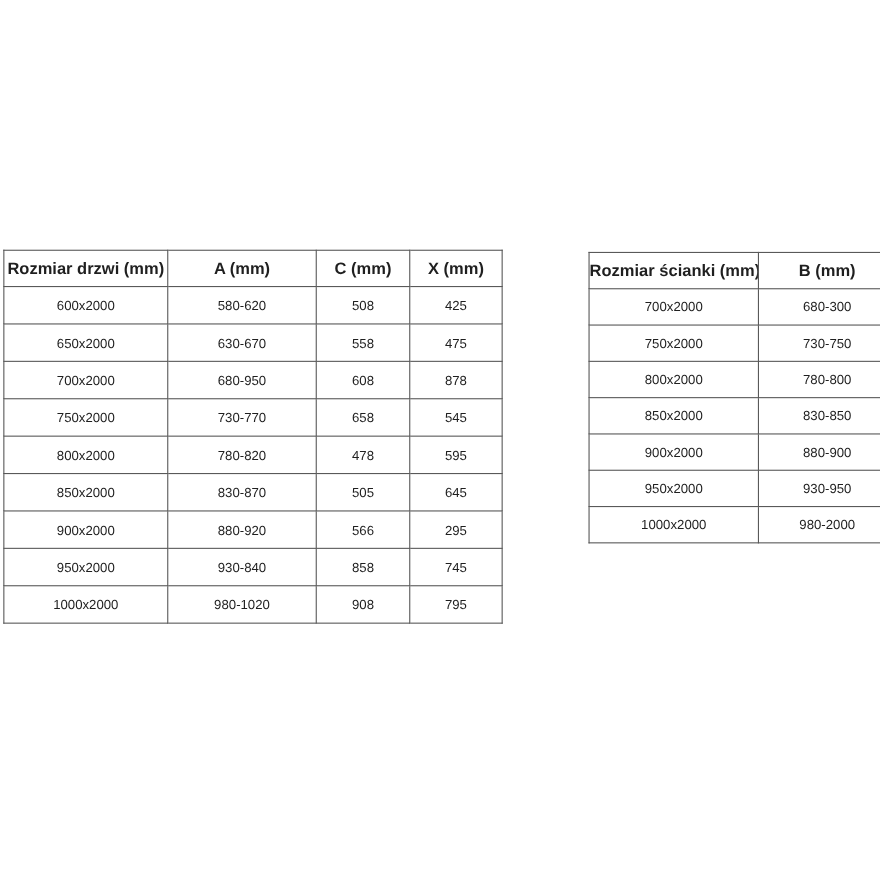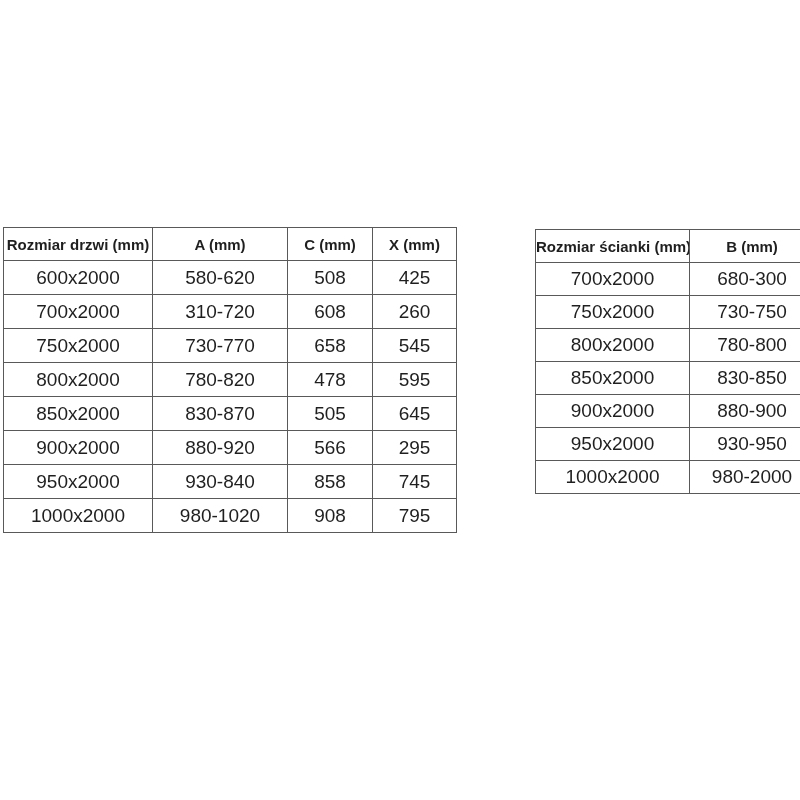--- a/index.html
+++ b/index.html
@@ -33,21 +33,21 @@
     overflow: hidden;
     white-space: nowrap;
   }
   table.spec-table th {
     font-weight: bold;
     font-size: 15px;
     height: 32px;
   }
   table.spec-table td {
     font-weight: normal;
-    font-size: 19px;
+    font-size: 12px;
   }
   #doors-table {
     left: 3px;
     top: 227px;
     width: 453px;
   }
   #doors-table td { height: 33px; }
   #walls-table {
     left: 535px;
     top: 229px;
@@ -77,24 +77,30 @@
       </tr>
     </thead>
     <tbody>
         <tr>
           <td>600x2000</td>
           <td>580-620</td>
           <td>508</td>
           <td>425</td>
         </tr>
         <tr>
+          <td>650x2000</td>
+          <td>630-670</td>
+          <td>558</td>
+          <td>475</td>
+        </tr>
+        <tr>
           <td>700x2000</td>
-          <td>310-720</td>
+          <td>680-950</td>
           <td>608</td>
-          <td>260</td>
+          <td>878</td>
         </tr>
         <tr>
           <td>750x2000</td>
           <td>730-770</td>
           <td>658</td>
           <td>545</td>
         </tr>
         <tr>
           <td>800x2000</td>
           <td>780-820</td>

